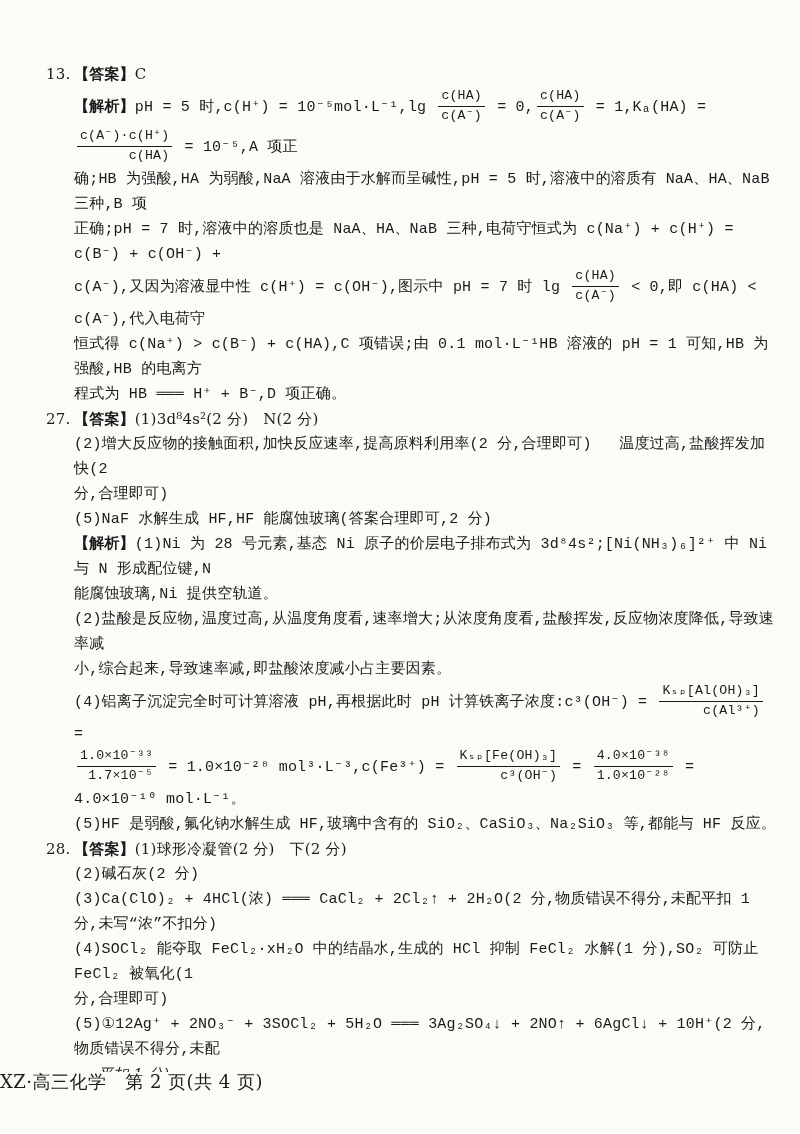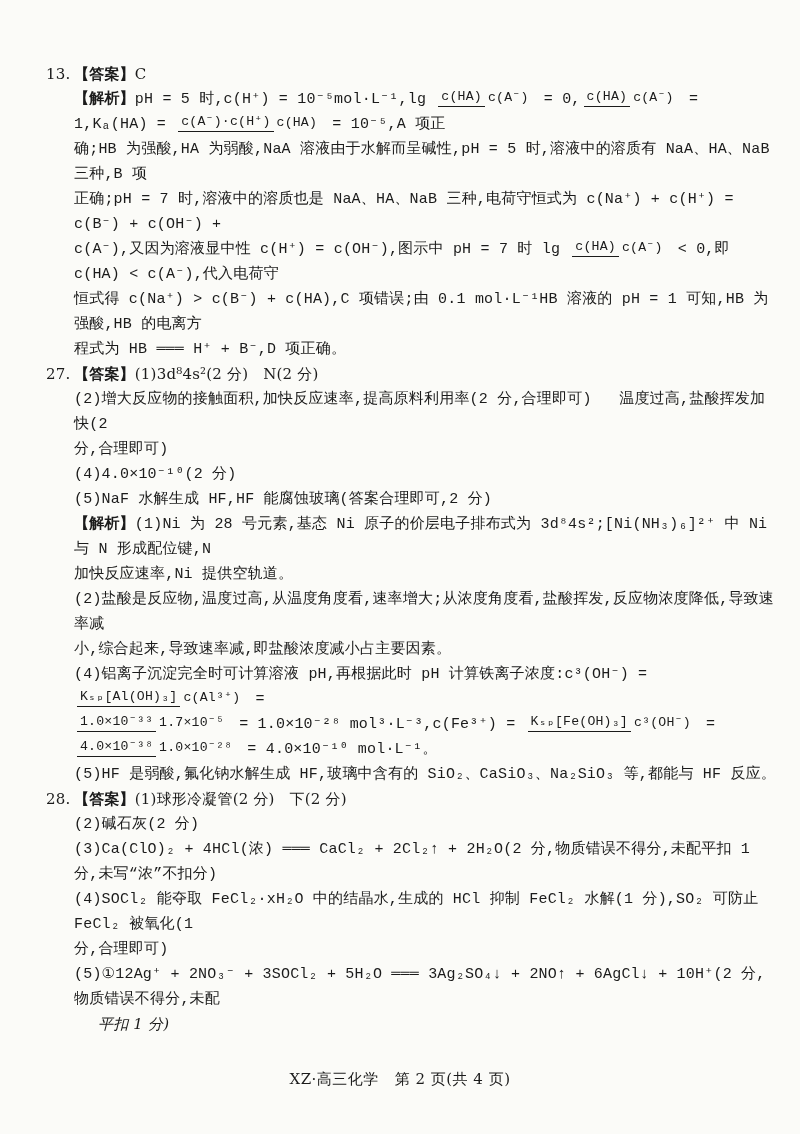--- a/index.html
+++ b/index.html
@@ -39,66 +39,65 @@
   .line.lv2 { padding-left: 52px; font-style: italic; }
   .qnum {
     position: absolute;
     left: 0;
     top: 0;
     width: 28px;
   }
   .b { font-weight: 700; text-align: right; }
   .frac {
     display: inline-flex;
-    flex-direction: row;
+    flex-direction: column;
     vertical-align: middle;
     text-align: center;
     font-size: 0.88em;
     line-height: 1.25;
     margin: 2px 3px;
     position: relative;
     top: -1px;
   }
   .frac .fnum {
     border-bottom: 1.3px solid #1b1b1b;
     padding: 0 3px 1px 3px;
   }
   .frac .fden {
     padding: 1px 3px 0 3px;
+    text-align: right;
   }
   .page-footer {
     position: absolute;
     top: 1070px;
     left: 0;
     width: 100%;
-    text-align: center;
-    font-size: 15px;
+    font-size: 18px;
     white-space: pre;
     letter-spacing: 0.5px;
   }
 </style>
 </head>
 <body>
 
 <div class="page">
   <div class="doc-body">
       <div class="line lv0"><span class="qnum">13.</span><span class="b">【答案】</span>C</div>
       <div class="line lv1"><span class="b">【解析】</span>pH = 5 时,c(H⁺) = 10⁻⁵mol·L⁻¹,lg <span class="frac"><span class="fnum">c(HA)</span><span class="fden">c(A⁻)</span></span> = 0,<span class="frac"><span class="fnum">c(HA)</span><span class="fden">c(A⁻)</span></span> = 1,Kₐ(HA) = <span class="frac"><span class="fnum">c(A⁻)·c(H⁺)</span><span class="fden">c(HA)</span></span> = 10⁻⁵,A 项正</div>
       <div class="line lv1">确;HB 为强酸,HA 为弱酸,NaA 溶液由于水解而呈碱性,pH = 5 时,溶液中的溶质有 NaA、HA、NaB 三种,B 项</div>
       <div class="line lv1">正确;pH = 7 时,溶液中的溶质也是 NaA、HA、NaB 三种,电荷守恒式为 c(Na⁺) + c(H⁺) = c(B⁻) + c(OH⁻) +</div>
       <div class="line lv1">c(A⁻),又因为溶液显中性 c(H⁺) = c(OH⁻),图示中 pH = 7 时 lg <span class="frac"><span class="fnum">c(HA)</span><span class="fden">c(A⁻)</span></span> &lt; 0,即 c(HA) &lt; c(A⁻),代入电荷守</div>
       <div class="line lv1">恒式得 c(Na⁺) &gt; c(B⁻) + c(HA),C 项错误;由 0.1 mol·L⁻¹HB 溶液的 pH = 1 可知,HB 为强酸,HB 的电离方</div>
       <div class="line lv1">程式为 HB ═══ H⁺ + B⁻,D 项正确。</div>
       <div class="line lv0"><span class="qnum">27.</span><span class="b">【答案】</span>(1)3d⁸4s²(2 分)   N(2 分)</div>
       <div class="line lv1">(2)增大反应物的接触面积,加快反应速率,提高原料利用率(2 分,合理即可)   温度过高,盐酸挥发加快(2</div>
       <div class="line lv1">分,合理即可)</div>
-      <div class="line lv1">(4)4.0×10⁻¹⁰(2 分)</div>
       <div class="line lv1">(5)NaF 水解生成 HF,HF 能腐蚀玻璃(答案合理即可,2 分)</div>
       <div class="line lv1"><span class="b">【解析】</span>(1)Ni 为 28 号元素,基态 Ni 原子的价层电子排布式为 3d⁸4s²;[Ni(NH₃)₆]²⁺ 中 Ni 与 N 形成配位键,N</div>
-      <div class="line lv1">加快反应速率,Ni 提供空轨道。</div>
+      <div class="line lv1">能腐蚀玻璃,Ni 提供空轨道。</div>
       <div class="line lv1">(2)盐酸是反应物,温度过高,从温度角度看,速率增大;从浓度角度看,盐酸挥发,反应物浓度降低,导致速率减</div>
       <div class="line lv1">小,综合起来,导致速率减,即盐酸浓度减小占主要因素。</div>
       <div class="line lv1">(4)铝离子沉淀完全时可计算溶液 pH,再根据此时 pH 计算铁离子浓度:c³(OH⁻) = <span class="frac"><span class="fnum">Kₛₚ[Al(OH)₃]</span><span class="fden">c(Al³⁺)</span></span> =</div>
       <div class="line lv1"><span class="frac"><span class="fnum">1.0×10⁻³³</span><span class="fden">1.7×10⁻⁵</span></span> = 1.0×10⁻²⁸ mol³·L⁻³,c(Fe³⁺) = <span class="frac"><span class="fnum">Kₛₚ[Fe(OH)₃]</span><span class="fden">c³(OH⁻)</span></span> = <span class="frac"><span class="fnum">4.0×10⁻³⁸</span><span class="fden">1.0×10⁻²⁸</span></span> = 4.0×10⁻¹⁰ mol·L⁻¹。</div>
       <div class="line lv1">(5)HF 是弱酸,氟化钠水解生成 HF,玻璃中含有的 SiO₂、CaSiO₃、Na₂SiO₃ 等,都能与 HF 反应。</div>
       <div class="line lv0"><span class="qnum">28.</span><span class="b">【答案】</span>(1)球形冷凝管(2 分)   下(2 分)</div>
       <div class="line lv1">(2)碱石灰(2 分)</div>
       <div class="line lv1">(3)Ca(ClO)₂ + 4HCl(浓) ═══ CaCl₂ + 2Cl₂↑ + 2H₂O(2 分,物质错误不得分,未配平扣 1 分,未写“浓”不扣分)</div>
       <div class="line lv1">(4)SOCl₂ 能夺取 FeCl₂·xH₂O 中的结晶水,生成的 HCl 抑制 FeCl₂ 水解(1 分),SO₂ 可防止 FeCl₂ 被氧化(1</div>
       <div class="line lv1">分,合理即可)</div>

